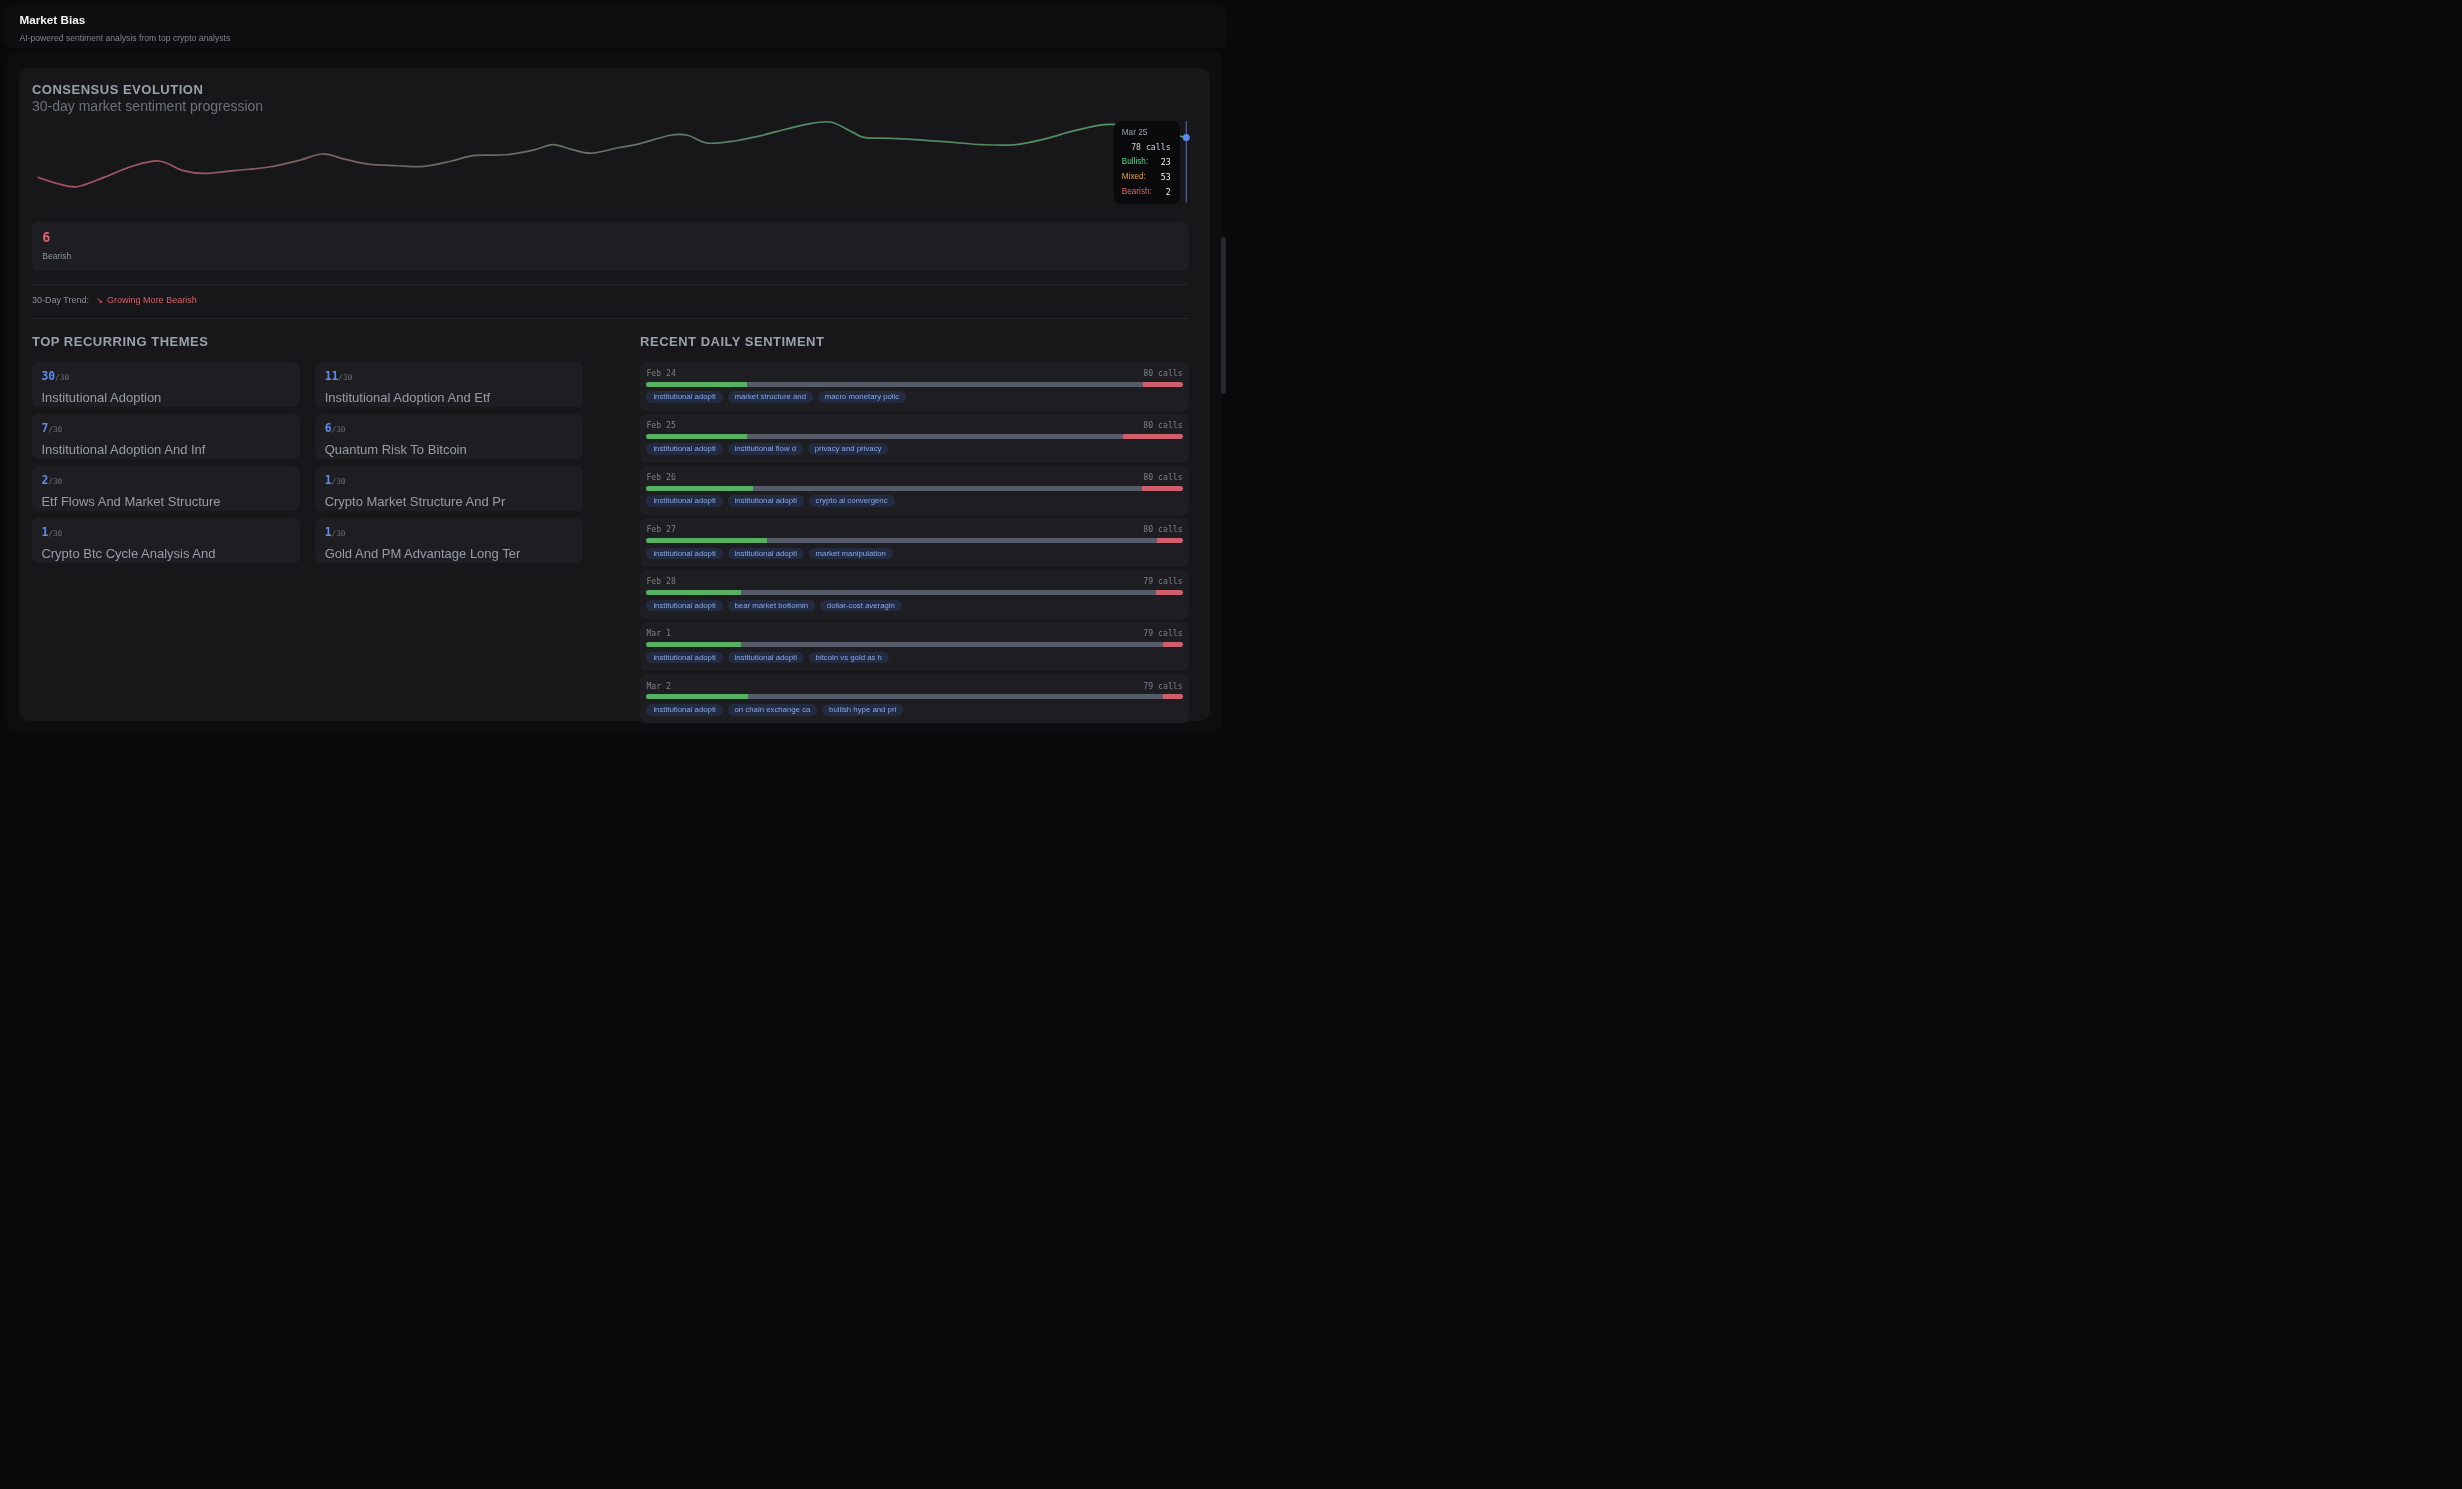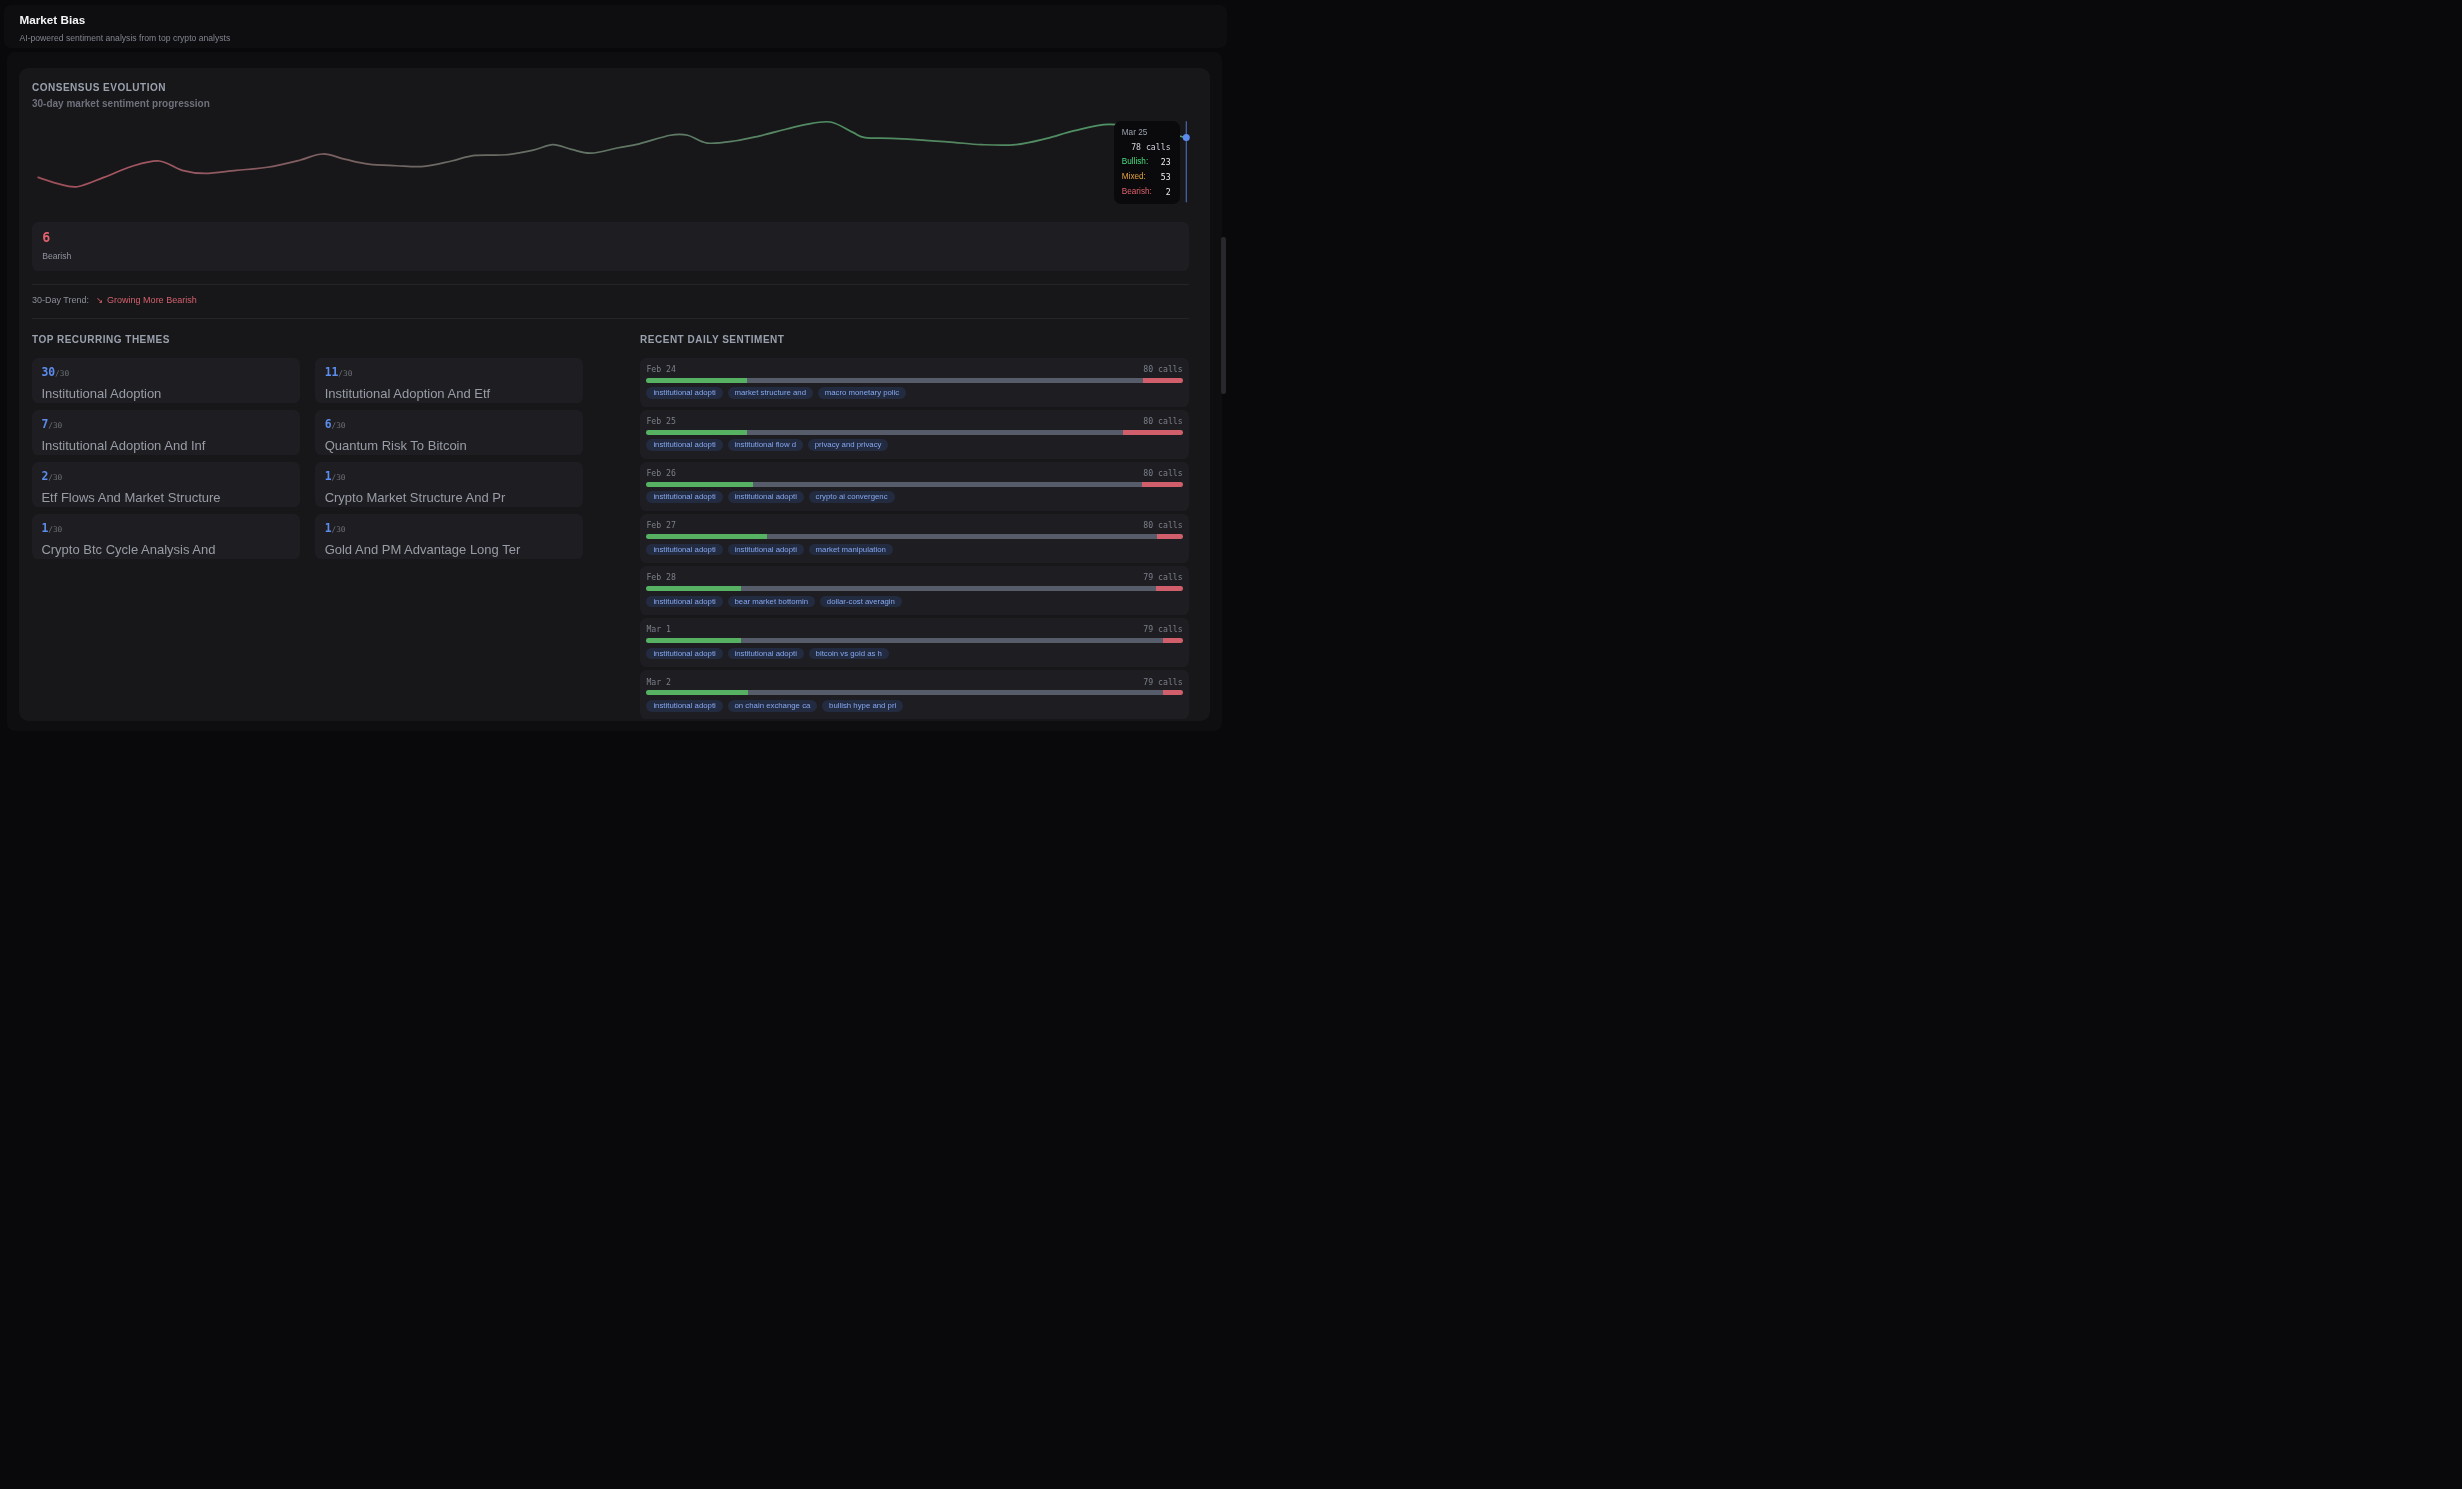--- a/index.html
+++ b/index.html
@@ -11,22 +11,22 @@
   .header-card { position:absolute; left:3.9px; top:4.7px; width:1223px; height:43px;
     background:#0e0e11; border-radius:7px; }
   .page-title { position:absolute; left:15.7px; top:8.6px; font-size:11.7px; font-weight:bold; color:#f4f5f7; }
   .page-subtitle { position:absolute; left:15.7px; top:28px; font-size:8.6px; color:#82858f; }
 
   .main-panel { position:absolute; left:7px; top:52px; width:1215px; height:679px;
     background:#0e0e11; border-radius:7.8px; }
   .inner-card { position:absolute; left:11.7px; top:15.7px; width:1191px; height:653px;
     background:#17171a; border-radius:9.4px; }
 
-  .sec-heading { font-size:10px; font-weight:bold; letter-spacing:0.5px; color:#9aa1ad; }
-  .sub-text { font-size:10px; color:#6e717b;font-weight:bold; }
+  .sec-heading { font-size:13px; font-weight:bold; letter-spacing:0.5px; color:#9aa1ad; }
+  .sub-text { font-size:14px; color:#6e717b; }
 
   .consensus-heading { position:absolute; left:13.3px; top:14px; }
   .consensus-sub { position:absolute; left:13.3px; top:30px; }
 
   .chart-wrap { position:absolute; left:13.3px; top:47px; width:1157px; height:92px; }
   .chart-wrap svg { overflow:visible; display:block; }
 
   .tooltip { position:absolute; left:1082px; top:6.3px; width:66px; height:83px;
     background:#0a0a0d; border-radius:7px; z-index:3; padding-top:7px; }
   .tooltip .tip-date { font-size:8.2px; color:#9aa1ad; padding-left:7.8px; }

